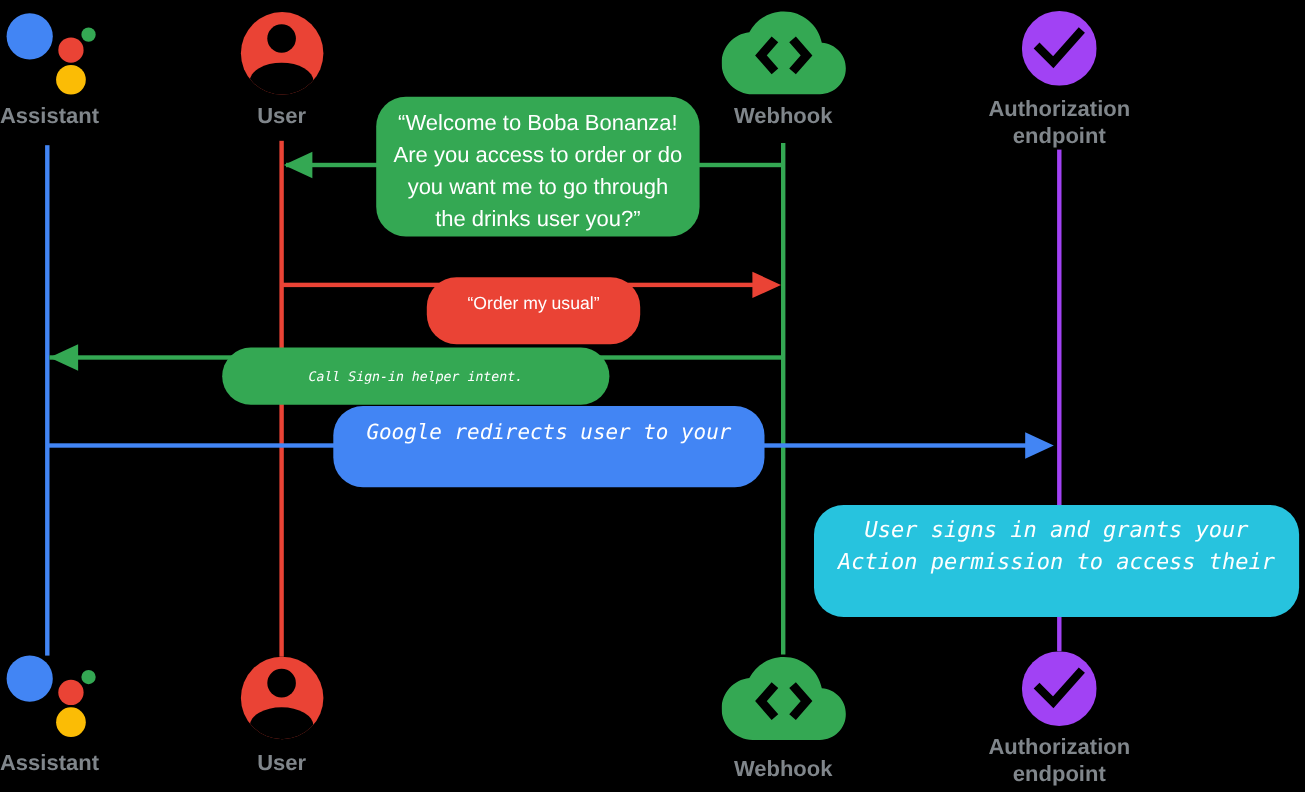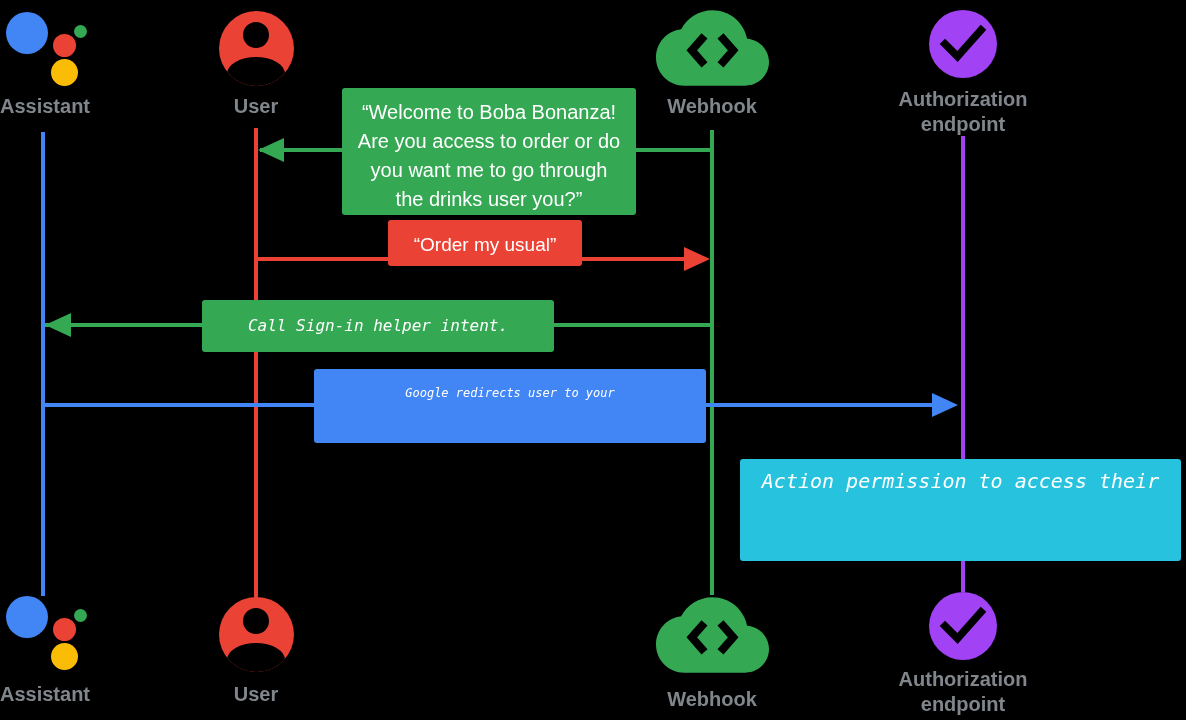--- a/index.html
+++ b/index.html
@@ -2,21 +2,21 @@
 <html style="--blue: #4285f4; --red: #ea4335; --green: #34a853; --yellow: #fbbc05; --purple: #a142f4; --cyan: #27c3de; --gray: #80868b; --white: #ffffff; --bg: #000000;"><head>
 <meta charset="utf-8">
 <style>
   html,body{margin:0;padding:0;}
   body{width:1186px;height:720px;position:relative;overflow:hidden;background:var(--bg,#000);}
   .lifeline{position:absolute;width:4px;z-index:1;}
   .hline{position:absolute;height:4px;z-index:2;}
   .ah{position:absolute;width:0;height:0;z-index:2;}
   .ah-left{border-top:12px solid transparent;border-bottom:12px solid transparent;border-right:26px solid;}
   .ah-right{border-top:12px solid transparent;border-bottom:12px solid transparent;border-left:26px solid;}
-  .bubble{position:absolute;z-index:3;color:var(--white,#fff);text-align:center;overflow:hidden;border-radius:3px;box-sizing:border-box;}
+  .bubble{position:absolute;z-index:3;color:var(--white,#fff);text-align:center;overflow:hidden;border-radius:27px;box-sizing:border-box;}
   .sans{font-family:"Liberation Sans",sans-serif;}
   .mono{font-family:"DejaVu Sans Mono",monospace;font-style:italic;}
   .ln{display:block;}
   .label{position:absolute;z-index:4;font-family:"Liberation Sans",sans-serif;font-weight:700;font-size:20px;color:var(--gray,#80868b);text-align:center;}
   .icon{position:absolute;z-index:4;}
   .dot{position:absolute;border-radius:50%;}
   .user-badge{position:absolute;z-index:4;border-radius:50%;overflow:hidden;background:var(--red);}
   .user-badge .head{position:absolute;border-radius:50%;background:#000;}
   .user-badge .body{position:absolute;border-radius:50%;background:#000;}
   svg{display:block;}
@@ -41,33 +41,34 @@
 <div class="hline" style="left:43px;top:403px;width:891px;background:var(--blue);"></div>
 <div class="ah ah-right" style="left:932px;top:393px;border-left-color:var(--blue);"></div>
 
 <div class="bubble sans" style="left:342px;top:88px;width:294px;height:127px;background:var(--green);font-size:20px;line-height:29px;padding-top:10px;">
   <span class="ln">“Welcome to Boba Bonanza!</span>
   <span class="ln">Are you access to order or do</span>
   <span class="ln">you want me to go through</span>
   <span class="ln">the drinks user you?”</span>
 </div>
 
-<div class="bubble sans" style="left:388px;top:220px;width:194px;height:46px;background:var(--red);font-size:19px;line-height:49px;">
+<div class="bubble sans" style="left:388px;top:252px;width:194px;height:61px;background:var(--red);font-size:16px;line-height:49px;">
   <span class="ln">“Order my usual”</span>
 </div>
 
-<div class="bubble mono" style="left:202px;top:300px;width:352px;height:52px;background:var(--green);font-size:16px;line-height:52px;">
+<div class="bubble mono" style="left:202px;top:316px;width:352px;height:52px;background:var(--green);font-size:12px;line-height:52px;">
   <span class="ln">Call Sign-in helper intent.</span>
 </div>
 
-<div class="bubble mono" style="left:314px;top:369px;width:392px;height:74px;background:var(--blue);font-size:12px;line-height:28px;padding-top:10px;">
+<div class="bubble mono" style="left:303px;top:369px;width:392px;height:74px;background:var(--blue);font-size:19px;line-height:28px;padding-top:10px;">
   <span class="ln">Google redirects user to your</span>
 </div>
 
 <div class="bubble mono" style="left:740px;top:459px;width:441px;height:102px;background:var(--cyan);font-size:20px;line-height:29px;padding-top:8px;">
+  <span class="ln">User signs in and grants your</span>
   <span class="ln">Action permission to access their</span>
 </div>
 
 <div class="icon" style="left:6px;top:10px;width:92px;height:80px;">
   <div class="dot" style="left:0;top:2px;width:42px;height:42px;background:var(--blue);"></div>
   <div class="dot" style="left:47px;top:24px;width:23px;height:23px;background:var(--red);"></div>
   <div class="dot" style="left:68px;top:15px;width:13px;height:13px;background:var(--green);"></div>
   <div class="dot" style="left:45px;top:49px;width:27px;height:27px;background:var(--yellow);"></div>
 </div>
 

